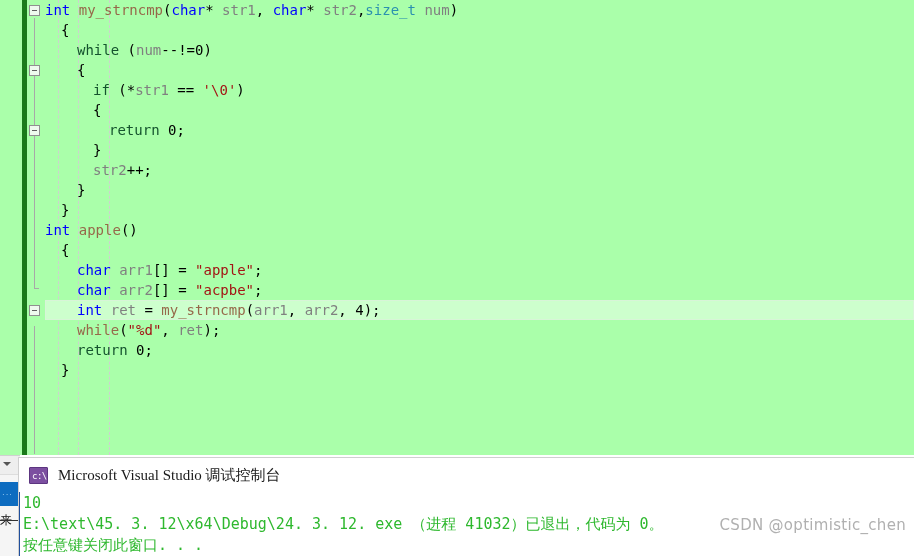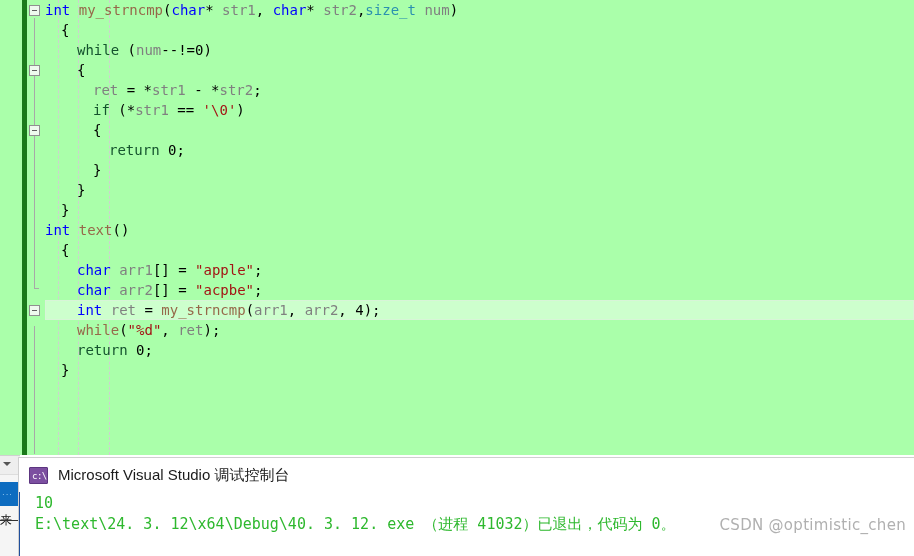--- a/index.html
+++ b/index.html
@@ -199,21 +199,21 @@
     position: absolute;
     left: 2px; top: 1px;
     font-family: "DejaVu Sans Mono", monospace;
     font-size: 9px;
     color: #ffffff;
     line-height: 14px;
     letter-spacing: -0.5px;
   }
   #console-title-text {
     margin-left: 10px;
-    font-family: Liberation Sans, sans-serif;
+    font-family: Liberation Serif, serif;
     font-size: 15px;
     color: #1a1a1a;
   }
   #console-body {
     position: relative;
     height: 64px;
     background: #ffffff;
     padding: 1px 0 0 2px;
     box-sizing: border-box;
   }
@@ -223,21 +223,21 @@
     left: 0; top: 0;
     width: 1px; height: 64px;
     background: #1f4e9c;
   }
   .con-line {
     font-family: "DejaVu Sans Mono", "Liberation Mono", monospace;
     font-size: 15px;
     line-height: 21px;
     color: #2eb82e;
     white-space: pre;
-    padding-left: 14px;
+    padding-left: 2px;
   }
 
   
   #watermark {
     position: absolute;
     right: 8px;
     bottom: 22px;
     font-family: "DejaVu Sans", "Liberation Sans", sans-serif;
     font-size: 15px;
     color: #b0b0b0;
@@ -265,28 +265,28 @@
   <div class="fold-box" style="top:5px;"></div>
   <div class="fold-box" style="top:65px;"></div>
   <div class="fold-box" style="top:125px;"></div>
   <div class="fold-box" style="top:305px;"></div>
 
   <div class="code-area" id="code-area">
       <div class="line"><span style="display: inline-block; width: 0px;"></span><span class="kw">int</span><span class="pun"> </span><span class="fn">my_strncmp</span><span class="pun">(</span><span class="kw">char</span><span class="pun">* </span><span class="id">str1</span><span class="pun">, </span><span class="kw">char</span><span class="pun">* </span><span class="id">str2</span><span class="pun">,</span><span class="typ">size_t</span><span class="pun"> </span><span class="id">num</span><span class="pun">)</span></div>
       <div class="line"><span style="display: inline-block; width: 16px;"></span><span class="pun">{</span></div>
       <div class="line"><span style="display: inline-block; width: 32px;"></span><span class="kwp">while</span><span class="pun"> (</span><span class="id">num</span><span class="pun">--!=</span><span class="num">0</span><span class="pun">)</span></div>
       <div class="line"><span style="display: inline-block; width: 32px;"></span><span class="pun">{</span></div>
-      <div class="line"><span style="display: inline-block; width: 48px;"></span><span class="id">ret</span><span class="pun"> = *</span><span class="id">str1</span><span class="pun"> - *</span><span class="id">str2</span><span class="pun">;</span></div>
       <div class="line"><span style="display: inline-block; width: 48px;"></span><span class="kwp">if</span><span class="pun"> (*</span><span class="id">str1</span><span class="pun"> == </span><span class="str">'\0'</span><span class="pun">)</span></div>
       <div class="line"><span style="display: inline-block; width: 48px;"></span><span class="pun">{</span></div>
       <div class="line"><span style="display: inline-block; width: 64px;"></span><span class="kwp">return</span><span class="pun"> </span><span class="num">0</span><span class="pun">;</span></div>
       <div class="line"><span style="display: inline-block; width: 48px;"></span><span class="pun">}</span></div>
+      <div class="line"><span style="display: inline-block; width: 48px;"></span><span class="id">str2</span><span class="pun">++;</span></div>
       <div class="line"><span style="display: inline-block; width: 32px;"></span><span class="pun">}</span></div>
       <div class="line"><span style="display: inline-block; width: 16px;"></span><span class="pun">}</span></div>
-      <div class="line"><span style="display: inline-block; width: 0px;"></span><span class="kw">int</span><span class="pun"> </span><span class="fn">text</span><span class="pun">()</span></div>
+      <div class="line"><span style="display: inline-block; width: 0px;"></span><span class="kw">int</span><span class="pun"> </span><span class="fn">apple</span><span class="pun">()</span></div>
       <div class="line"><span style="display: inline-block; width: 16px;"></span><span class="pun">{</span></div>
       <div class="line"><span style="display: inline-block; width: 32px;"></span><span class="kw">char</span><span class="pun"> </span><span class="id">arr1</span><span class="pun">[] = </span><span class="str">"apple"</span><span class="pun">;</span></div>
       <div class="line"><span style="display: inline-block; width: 32px;"></span><span class="kw">char</span><span class="pun"> </span><span class="id">arr2</span><span class="pun">[] = </span><span class="str">"acpbe"</span><span class="pun">;</span></div>
       <div class="line current"><span style="display: inline-block; width: 32px;"></span><span class="kw">int</span><span class="pun"> </span><span class="id">ret</span><span class="pun"> = </span><span class="fn">my_strncmp</span><span class="pun">(</span><span class="id">arr1</span><span class="pun">, </span><span class="id">arr2</span><span class="pun">, </span><span class="num">4</span><span class="pun">);</span></div>
       <div class="line"><span style="display: inline-block; width: 32px;"></span><span class="fn">while</span><span class="pun">(</span><span class="str">"%d"</span><span class="pun">, </span><span class="id">ret</span><span class="pun">);</span></div>
       <div class="line"><span style="display: inline-block; width: 32px;"></span><span class="kwp">return</span><span class="pun"> </span><span class="num">0</span><span class="pun">;</span></div>
       <div class="line"><span style="display: inline-block; width: 16px;"></span><span class="pun">}</span></div>
     </div>
 </div>
 
@@ -303,17 +303,18 @@
 
 <div id="console-window">
   <div id="console-titlebar">
     <div id="console-icon">
       <span class="glyph">c:\</span>
     </div>
     <div id="console-title-text">Microsoft Visual Studio 调试控制台</div>
   </div>
   <div id="console-body">
     <div class="con-line">10</div>
-    <div class="con-line">E:\text\24. 3. 12\x64\Debug\40. 3. 12. exe （进程 41032）已退出，代码为 0。</div>
+    <div class="con-line">E:\text\45. 3. 12\x64\Debug\24. 3. 12. exe （进程 41032）已退出，代码为 0。</div>
+    <div class="con-line">按任意键关闭此窗口. . .</div>
   </div>
 </div>
 
 <div id="watermark">CSDN @optimistic_chen</div>
 
 </body></html>

